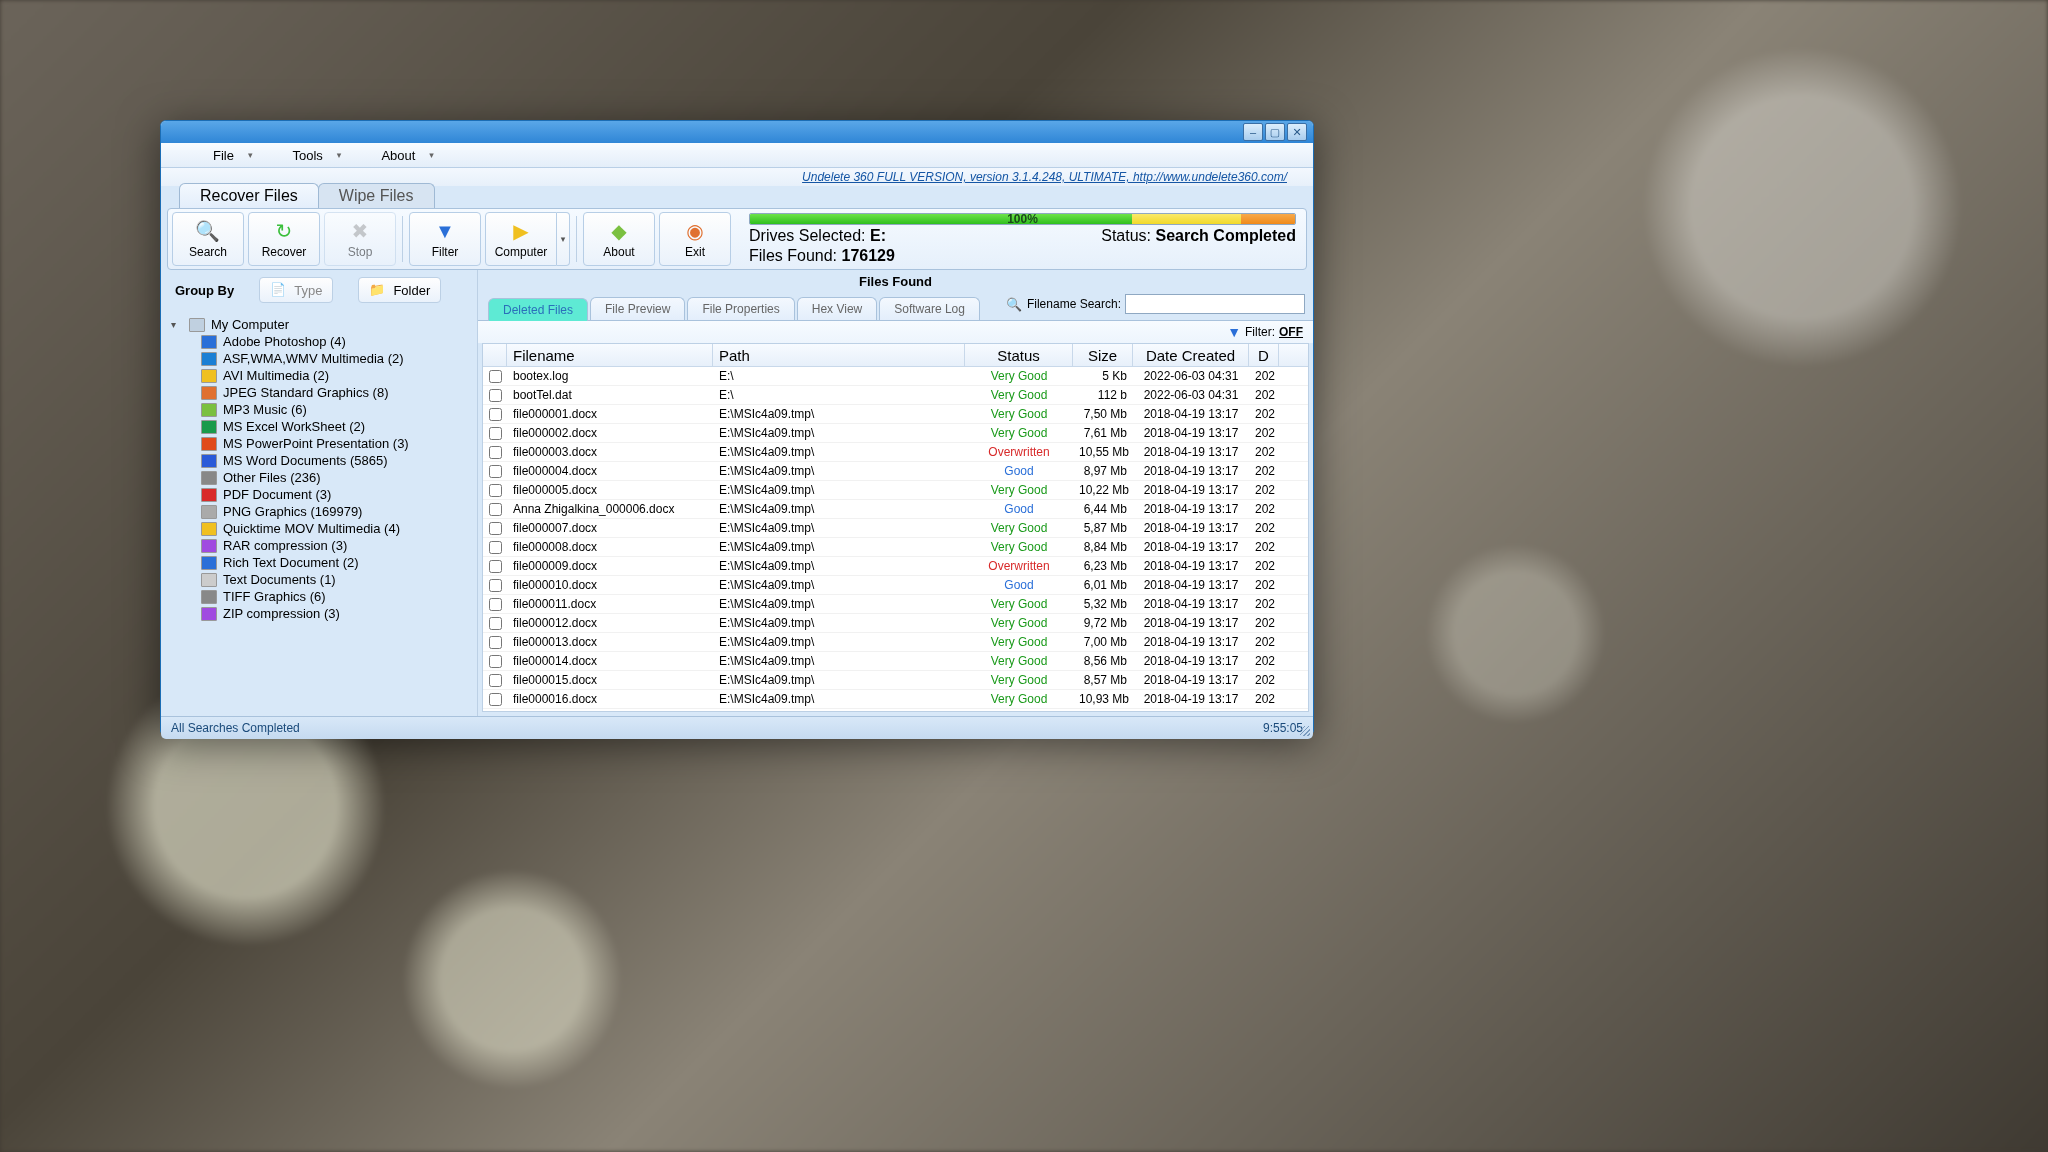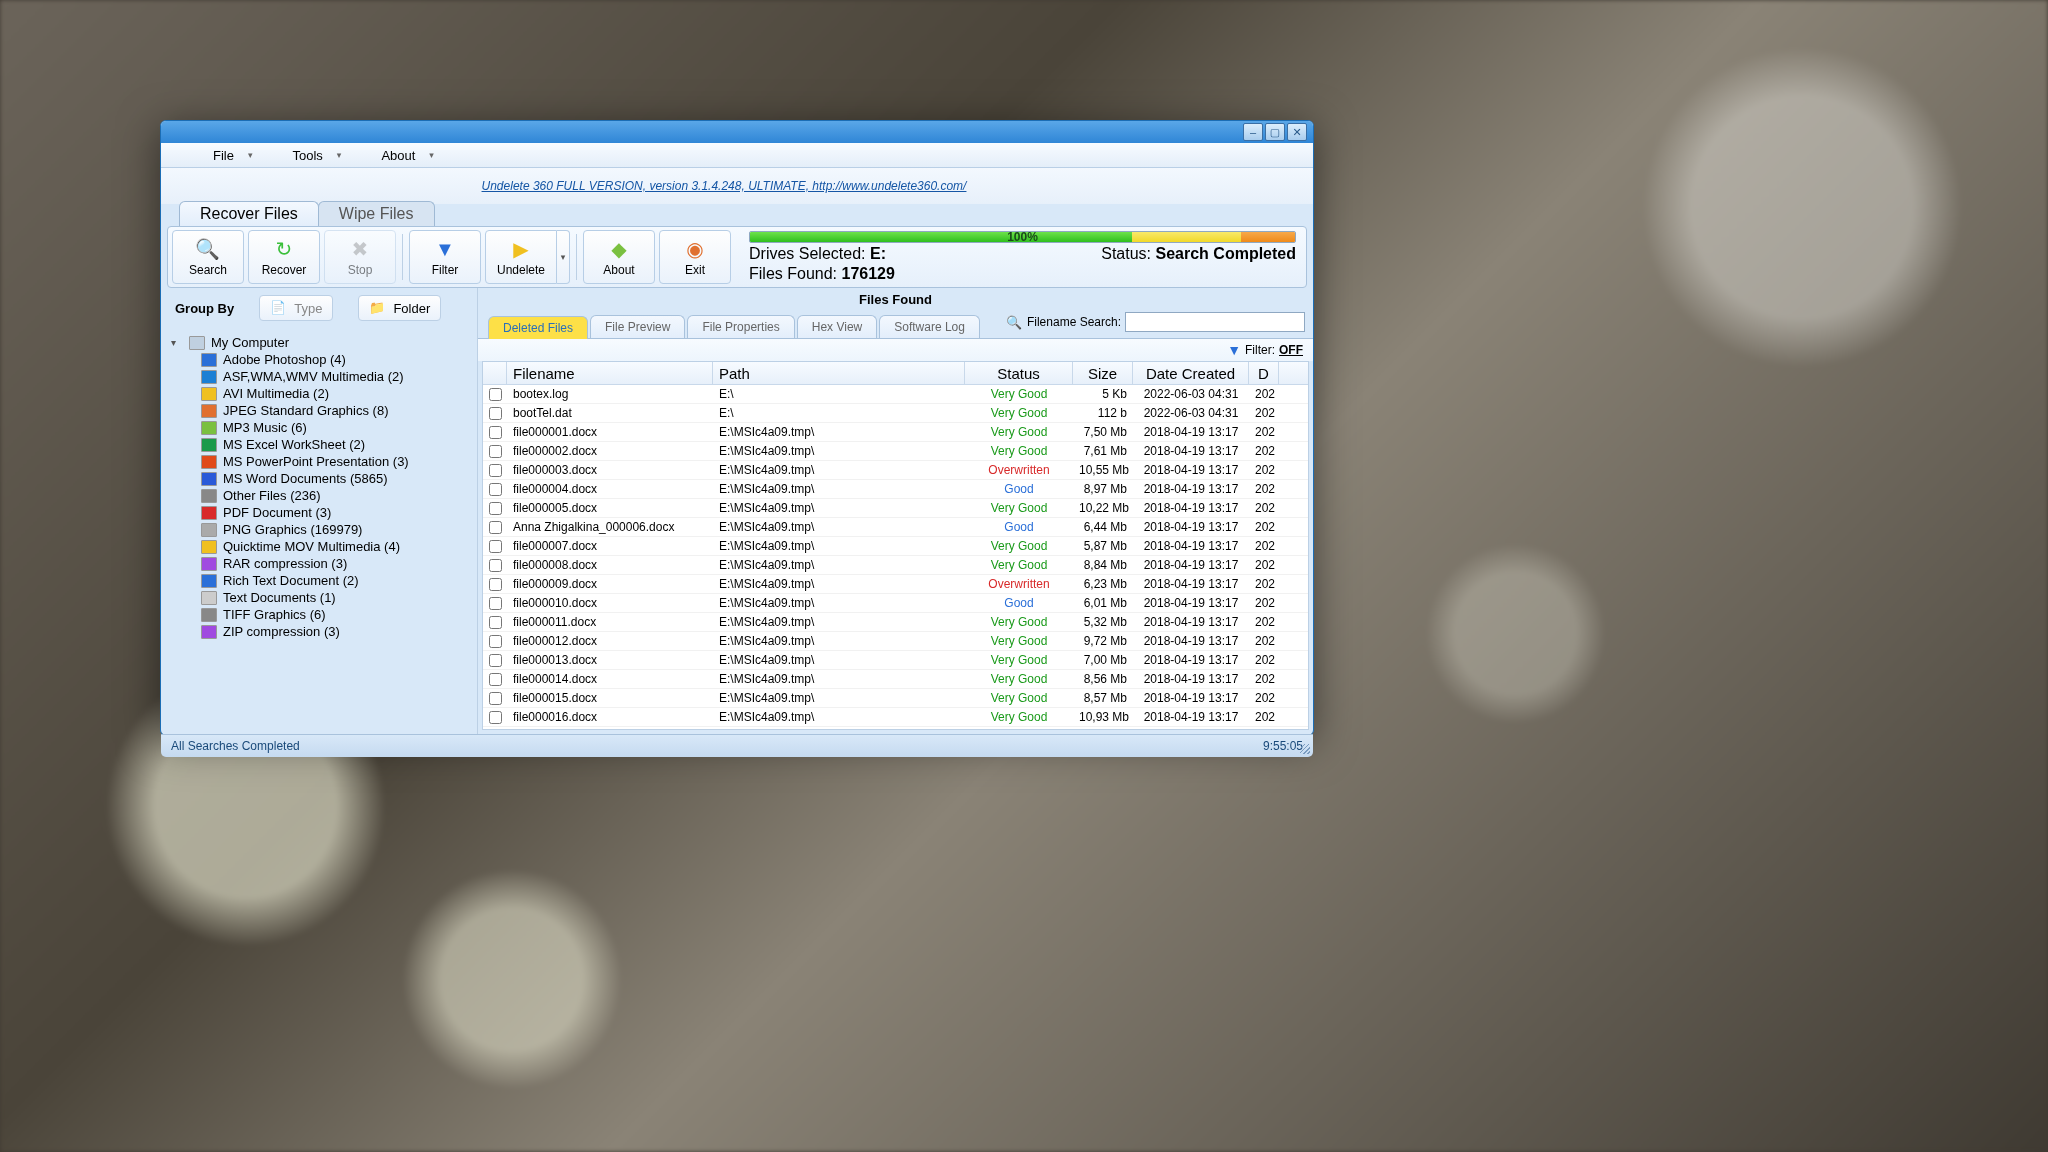--- a/index.html
+++ b/index.html
@@ -15,21 +15,21 @@
 .window{position:absolute;left:160px;top:120px;width:1152px;height:614px;
  border:1px solid #1b6db5;border-radius:6px;background:#d8e8f8;
  box-shadow:0 8px 40px rgba(0,0,0,.5)}
 .titlebar{height:22px;background:linear-gradient(#5aa7e8,#2f86d6);border-radius:5px 5px 0 0;position:relative}
 .winbtns{position:absolute;right:6px;top:2px;display:flex;gap:2px}
 .winbtn{width:18px;height:16px;border:1px solid #3a6fa5;border-radius:2px;
  background:linear-gradient(#dceefc,#a9cdee);display:flex;align-items:center;justify-content:center;font-size:11px;color:#2a5a8a;cursor:pointer}
 .menubar{height:24px;background:linear-gradient(#f7fbff,#e4eef9);border-bottom:1px solid #b9cfe6;display:flex;align-items:center;padding-left:52px;gap:40px}
 .menuitem{display:flex;align-items:center;gap:14px;cursor:pointer}
 .menuitem .caret{font-size:9px;color:#666}
-.topstrip{height:36px;background:linear-gradient(#f3f8fe,#e7f0fa);display:flex;justify-content:center;align-items:center;padding-right:26px}
+.topstrip{height:18px;background:linear-gradient(#f3f8fe,#e7f0fa);display:flex;justify-content:flex-end;align-items:center;padding-right:26px}
 .versionlink{color:#1556a5;font-style:italic;text-decoration:underline;font-size:12px;cursor:pointer}
 .tabstrip{height:22px;display:flex;align-items:flex-end;padding-left:18px;gap:0}
 .modetab{padding:3px 20px;border:1px solid #9fb9d4;border-bottom:none;border-radius:6px 6px 0 0;
  background:linear-gradient(#f3f8fe,#e3eefb);margin-right:-1px;font-size:16px;cursor:pointer}
 .modetab.inactive{background:#d7e4f2;color:#555}
 .toolbar{height:60px;background:linear-gradient(#f5faff,#e6f0fb);border:1px solid #a9c2dc;margin:0 6px;border-radius:4px;
  display:flex;align-items:center;padding:0 4px;gap:4px}
 .tbtn{width:70px;height:52px;border:1px solid #b7cee6;border-radius:4px;
  background:linear-gradient(#fefefe,#eaf2fb);display:flex;flex-direction:column;align-items:center;justify-content:center;gap:2px;cursor:pointer}
 .tbtn.disabled{opacity:.5;cursor:default}
@@ -58,21 +58,21 @@
 .gbtn.inactive{color:#888}
 .tree{flex:1;overflow:auto;padding:6px 4px 6px 10px;font-size:13px}
 .treerow{display:flex;align-items:center;gap:6px;padding:1px 0;white-space:nowrap;cursor:pointer}
 .treeicon{width:16px;height:14px;display:inline-flex;align-items:center;justify-content:center;font-size:12px}
 .caret2{width:12px;font-size:10px;color:#555}
 .mainpane{flex:1;display:flex;flex-direction:column}
 .foundhdr{height:22px;display:flex;align-items:center;justify-content:center;font-weight:bold;font-size:13px}
 .filetabs{height:28px;display:flex;align-items:flex-end;padding-left:10px;position:relative;border-bottom:1px solid #a9c2dc}
 .ftab{padding:4px 14px;border:1px solid #a9c2dc;border-bottom:none;border-radius:6px 6px 0 0;
  margin-right:2px;background:linear-gradient(#f3f8fe,#e3eefb);color:#666;font-size:12px;cursor:pointer}
-.ftab.active{color:#2a6fba;background:#fde047;position:relative;top:1px}
+.ftab.active{color:#2a6fba;background:#5eead4;position:relative;top:1px}
 .searchwrap{position:absolute;right:8px;top:2px;display:flex;align-items:center;gap:4px;font-size:12px}
 .searchwrap input{width:170px;height:18px;border:1px solid #8fa8c2;padding:0 4px;font-size:12px}
 .filterrow{height:22px;display:flex;align-items:center;justify-content:flex-end;padding-right:10px;font-size:12px;gap:4px;
  background:linear-gradient(#f7fbff,#edf5fd)}
 .filteroff{font-weight:bold;text-decoration:underline}
 .grid{flex:1;overflow:hidden;border:1px solid #bcd0e5;margin:0 4px 4px 4px;background:#fff;display:flex;flex-direction:column}
 .gridhead{display:flex;height:22px;background:linear-gradient(#f7fbff,#e7f0fa);border-bottom:1px solid #c8d8ea;font-size:15px}
 .gh{border-right:1px solid #c8d8ea;display:flex;align-items:center;padding:0 6px;box-sizing:border-box}
 .gridbody{flex:1;overflow-y:scroll;overflow-x:hidden;position:relative}
 .row{display:flex;height:18px;align-items:center;font-size:12px;border-bottom:1px solid #f1f1f1}
@@ -177,21 +177,21 @@
       <span class="lbl">Stop</span>
     </div>
     <div class="tsep"></div>
     <div class="tbtn">
       <span class="ic i-filter">▼</span>
       <span class="lbl">Filter</span>
     </div>
     <div class="englishwrap">
       <div class="tbtn" style="border-radius:4px 0 0 4px">
         <span class="ic i-flag">▶</span>
-        <span class="lbl">Undelete</span>
+        <span class="lbl">Computer</span>
       </div>
       <div class="dd">▾</div>
     </div>
     <div class="tsep"></div>
     <div class="tbtn">
       <span class="ic i-about">◆</span>
       <span class="lbl">About</span>
     </div>
     <div class="tbtn">
       <span class="ic i-exit">◉</span>

